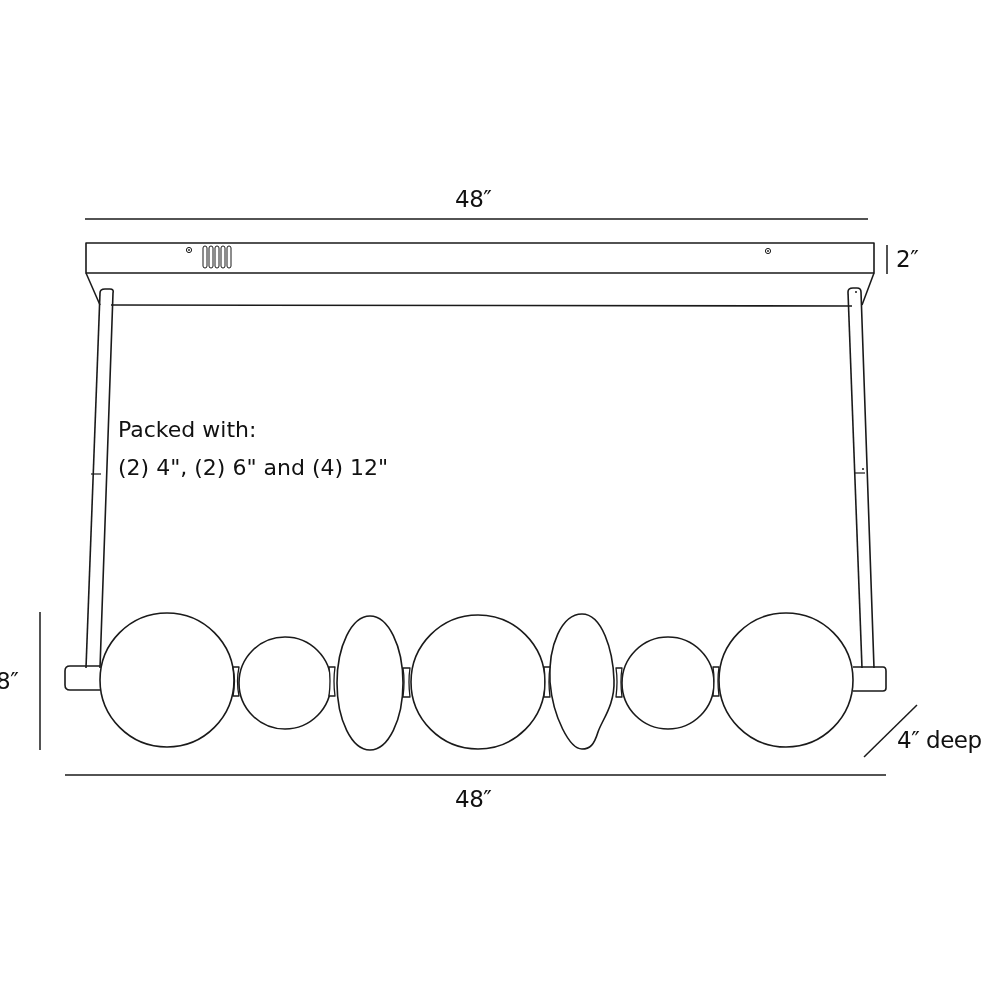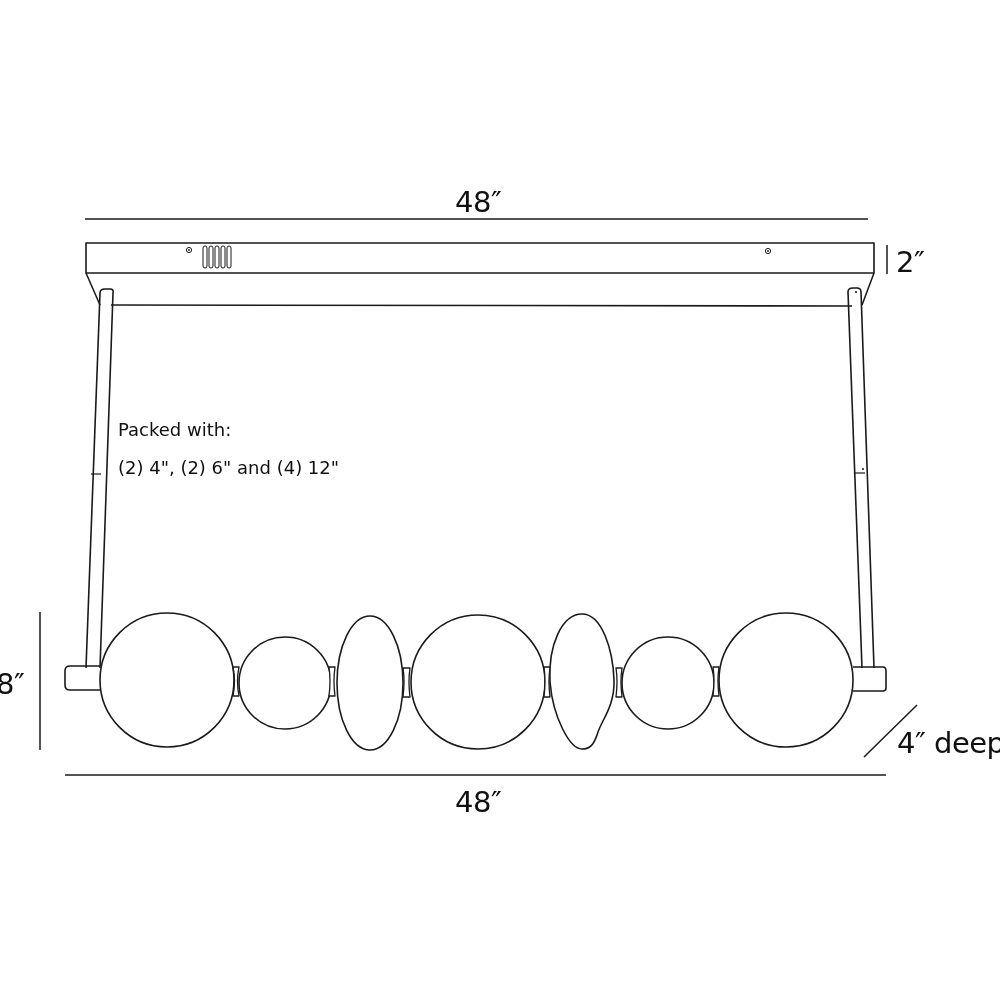--- a/index.html
+++ b/index.html
@@ -1,21 +1,21 @@
 <!DOCTYPE html>
 <html><head>
   <meta charset="utf-8">
   <style>
     html, body { margin: 0; padding: 0; background: #ffffff; }
     body { width: 1000px; height: 1000px; position: relative; overflow: hidden;
            font-family: "DejaVu Sans", "Liberation Sans", sans-serif; color: #111; }
     svg#drawing { position: absolute; left: 0; top: 0; }
     .lbl { position: absolute; white-space: nowrap; color: #111; line-height: 1; }
-    .dim { font-size: 29px; letter-spacing: -0.5px; }
-    .note { font-size: 18px; line-height: 38px; }
+    .dim { font-size: 23px; letter-spacing: -0.5px; }
+    .note { font-size: 22px; line-height: 38px; }
   </style>
 </head>
 <body>
 
 <svg id="drawing" width="1000" height="1000" viewBox="0 0 1000 1000" fill="none" stroke="#1a1a1a" stroke-width="1.6" stroke-linejoin="round">
 
   <line x1="85" y1="219" x2="868" y2="219" stroke-width="1.5"></line>
 
   <g>
     <rect x="86" y="243" width="788" height="30"></rect>

